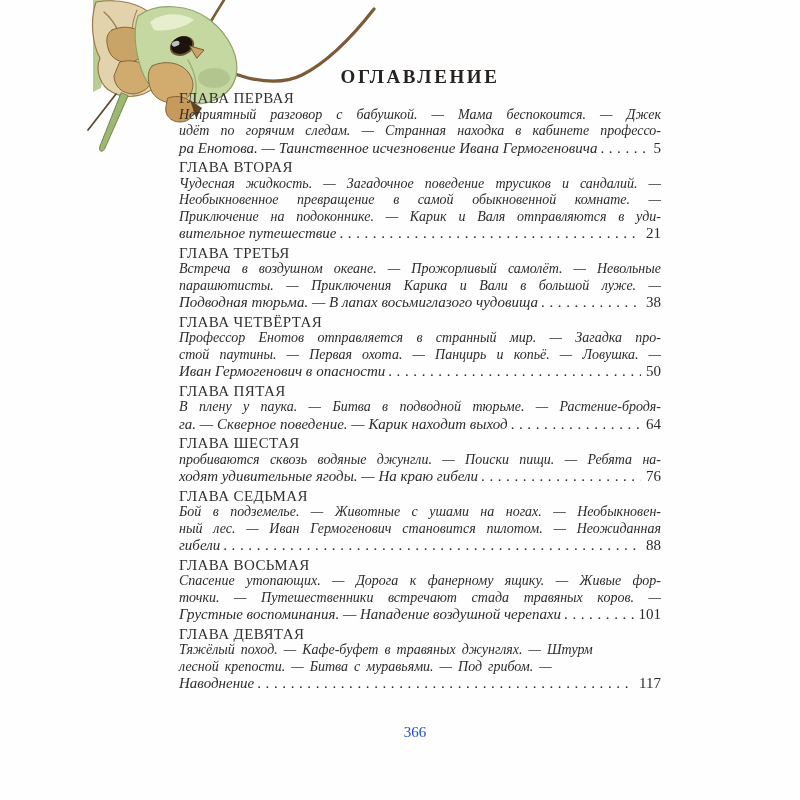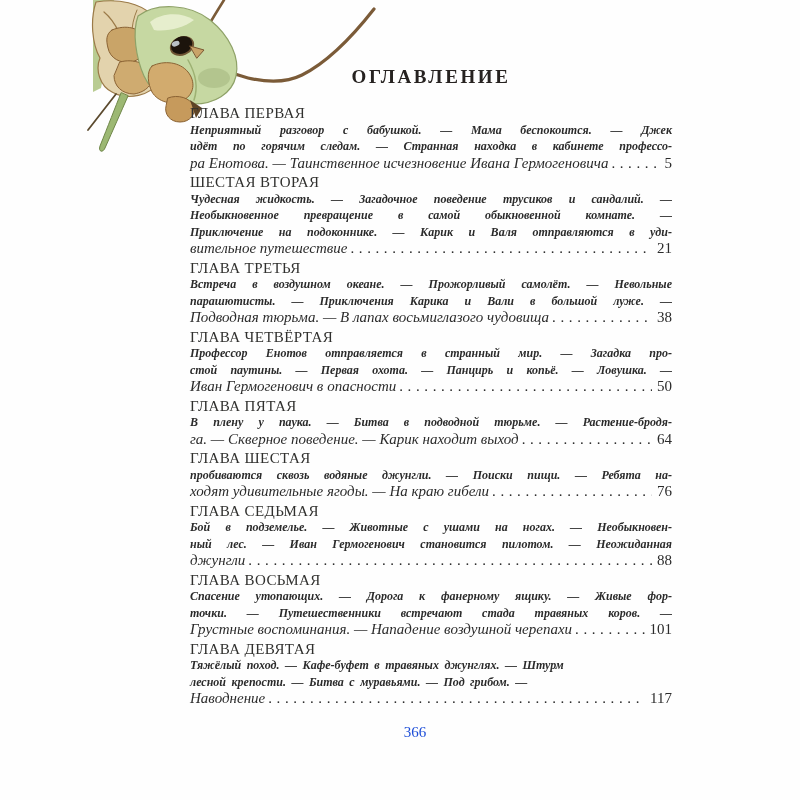--- a/index.html
+++ b/index.html
@@ -2,31 +2,31 @@
 <html><head>
 <meta charset="utf-8">
 <style>
   html,body{margin:0;padding:0;background:#e9e9e9}
   .page{
     position:relative;width:800px;height:800px;margin:0 auto;
     background:#fefefe;overflow:hidden;
     font-family:"Liberation Serif","DejaVu Serif",serif;color:#2b2b2b;
   }
   .illo{position:absolute;left:0;top:0;width:660px;height:172px;pointer-events:none}
-  .content{position:absolute;left:190px;top:64px;width:482px}
+  .content{position:absolute;left:179px;top:64px;width:482px}
   .toc-title{
     margin:0;font-size:19px;line-height:26px;font-weight:bold;
     letter-spacing:2.6px;text-align:center;color:#262220;
   }
-  .entries{margin-top:15px}
+  .entries{}
   .entry + .entry{margin-top:3px}
   .chead{font-size:15px;line-height:16.5px;letter-spacing:.4px;color:#30302e}
   .tline{
-    font-size:12px;line-height:16.5px;font-style:italic;color:#2b2b2b;
-    text-align:justify;text-align-last:justify;font-weight:bold;
+    font-size:14px;line-height:16.5px;font-style:italic;color:#2b2b2b;
+    text-align:justify;text-align-last:justify;
   }
   .ragged .tline{text-align:center;text-align-last:left;word-spacing:2.5px}
   .lastline{display:flex;align-items:flex-start;font-size:15px;line-height:16.5px}
   .lastline .lt{font-style:italic;white-space:nowrap}
   .dots{
     flex:1 1 auto;min-width:10px;overflow:hidden;white-space:nowrap;
     letter-spacing:4.6px;margin-left:3px;color:#2b2b2b;
   }
   .pnum{padding-left:5px;white-space:nowrap;font-style:normal}
   .folio{
@@ -87,21 +87,21 @@
             <div class="tline">идёт по горячим следам. — Странная находка в кабинете профессо-</div>
           </div>
     <div class="lastline">
       <span class="lt">ра Енотова. — Таинственное исчезновение Ивана Гермогеновича</span>
       <span class="dots">..........................................................................................</span>
       <span class="pnum">5</span>
     </div>
   </section>
 
   <section class="entry">
-    <div class="chead">ШЕСТАЯ ВТОРАЯ</div>
+    <div class="chead">ГЛАВА ВТОРАЯ</div>
     <div class="clines">
             <div class="tline">Чудесная жидкость. — Загадочное поведение трусиков и сандалий. —</div>
             <div class="tline">Необыкновенное превращение в самой обыкновенной комнате. —</div>
             <div class="tline">Приключение на подоконнике. — Карик и Валя отправляются в уди-</div>
           </div>
     <div class="lastline">
       <span class="lt">вительное путешествие</span>
       <span class="dots">..........................................................................................</span>
       <span class="pnum">21</span>
     </div>
@@ -157,21 +157,21 @@
     </div>
   </section>
 
   <section class="entry">
     <div class="chead">ГЛАВА СЕДЬМАЯ</div>
     <div class="clines">
             <div class="tline">Бой в подземелье. — Животные с ушами на ногах. — Необыкновен-</div>
             <div class="tline">ный лес. — Иван Гермогенович становится пилотом. — Неожиданная</div>
           </div>
     <div class="lastline">
-      <span class="lt">джунгли</span>
+      <span class="lt">гибели</span>
       <span class="dots">..........................................................................................</span>
       <span class="pnum">88</span>
     </div>
   </section>
 
   <section class="entry">
     <div class="chead">ГЛАВА ВОСЬМАЯ</div>
     <div class="clines">
             <div class="tline">Спасение утопающих. — Дорога к фанерному ящику. — Живые фор-</div>
             <div class="tline">точки. — Путешественники встречают стада травяных коров. —</div>

